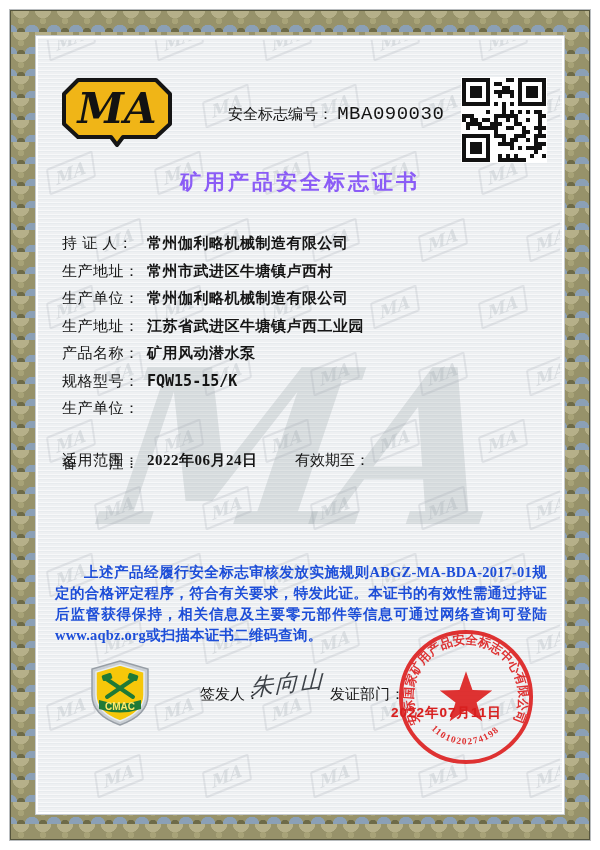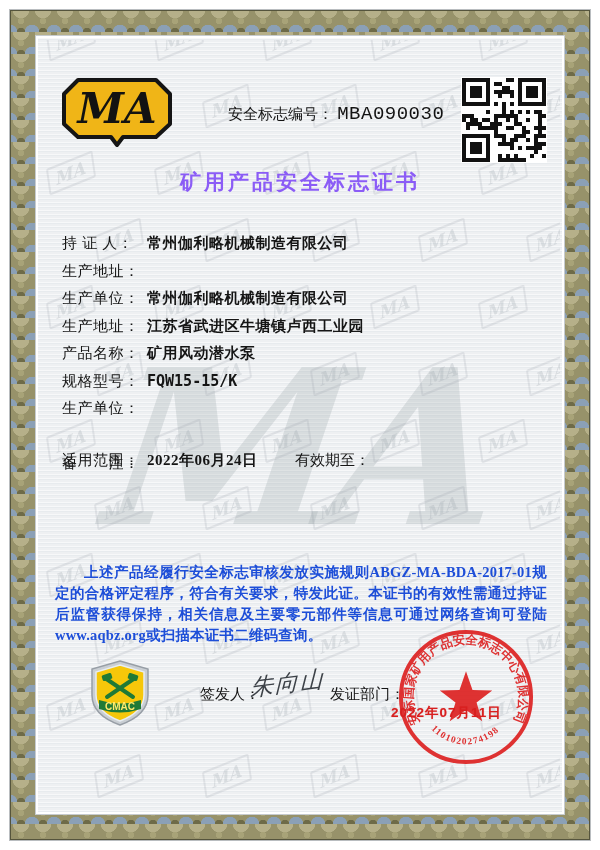--- a/index.html
+++ b/index.html
@@ -295,20 +295,21 @@
 
   <div class="title">矿用产品安全标志证书</div>
 
   <div class="rows">
     <div class="row">
       <span class="lbl">持 证 人：</span>
       <span class="val">常州伽利略机械制造有限公司</span>
     </div>
     <div class="row">
       <span class="lbl">生产地址：</span>
+      <span class="val">常州市武进区牛塘镇卢西村</span>
     </div>
     <div class="row">
       <span class="lbl">生产单位：</span>
       <span class="val">常州伽利略机械制造有限公司</span>
     </div>
     <div class="row">
       <span class="lbl">生产地址：</span>
       <span class="val">江苏省武进区牛塘镇卢西工业园</span>
     </div>
     <div class="row">

